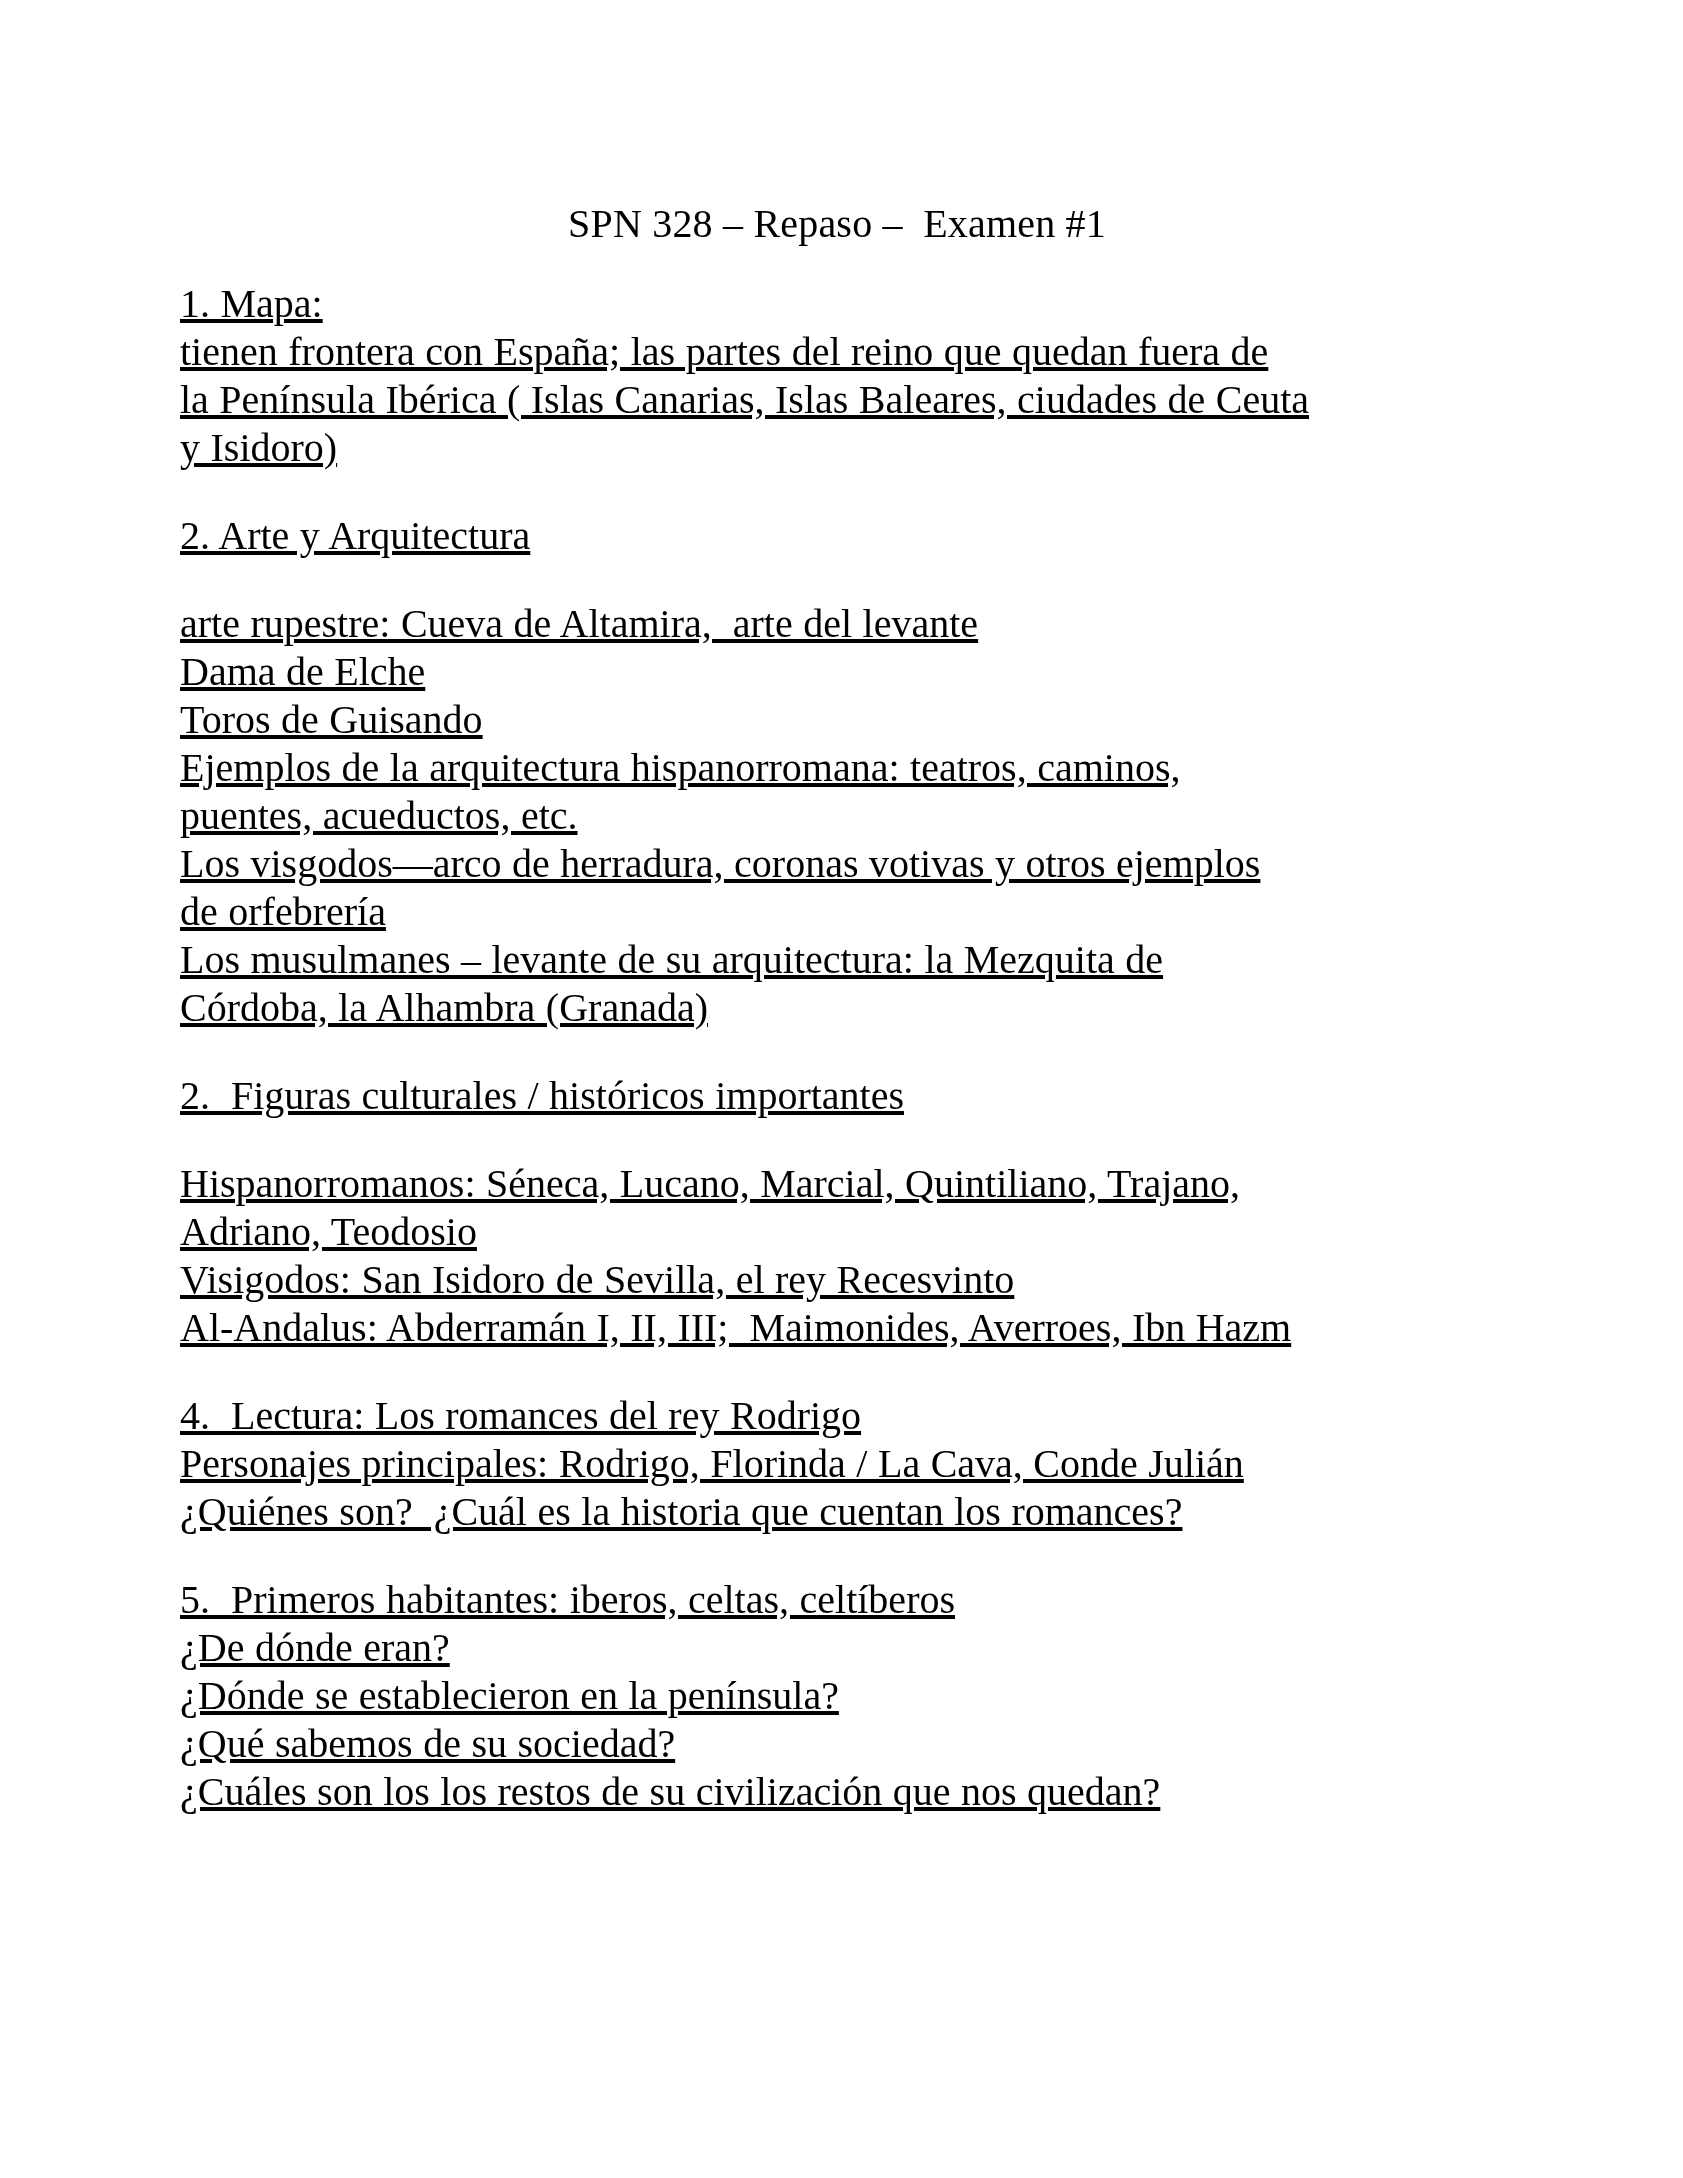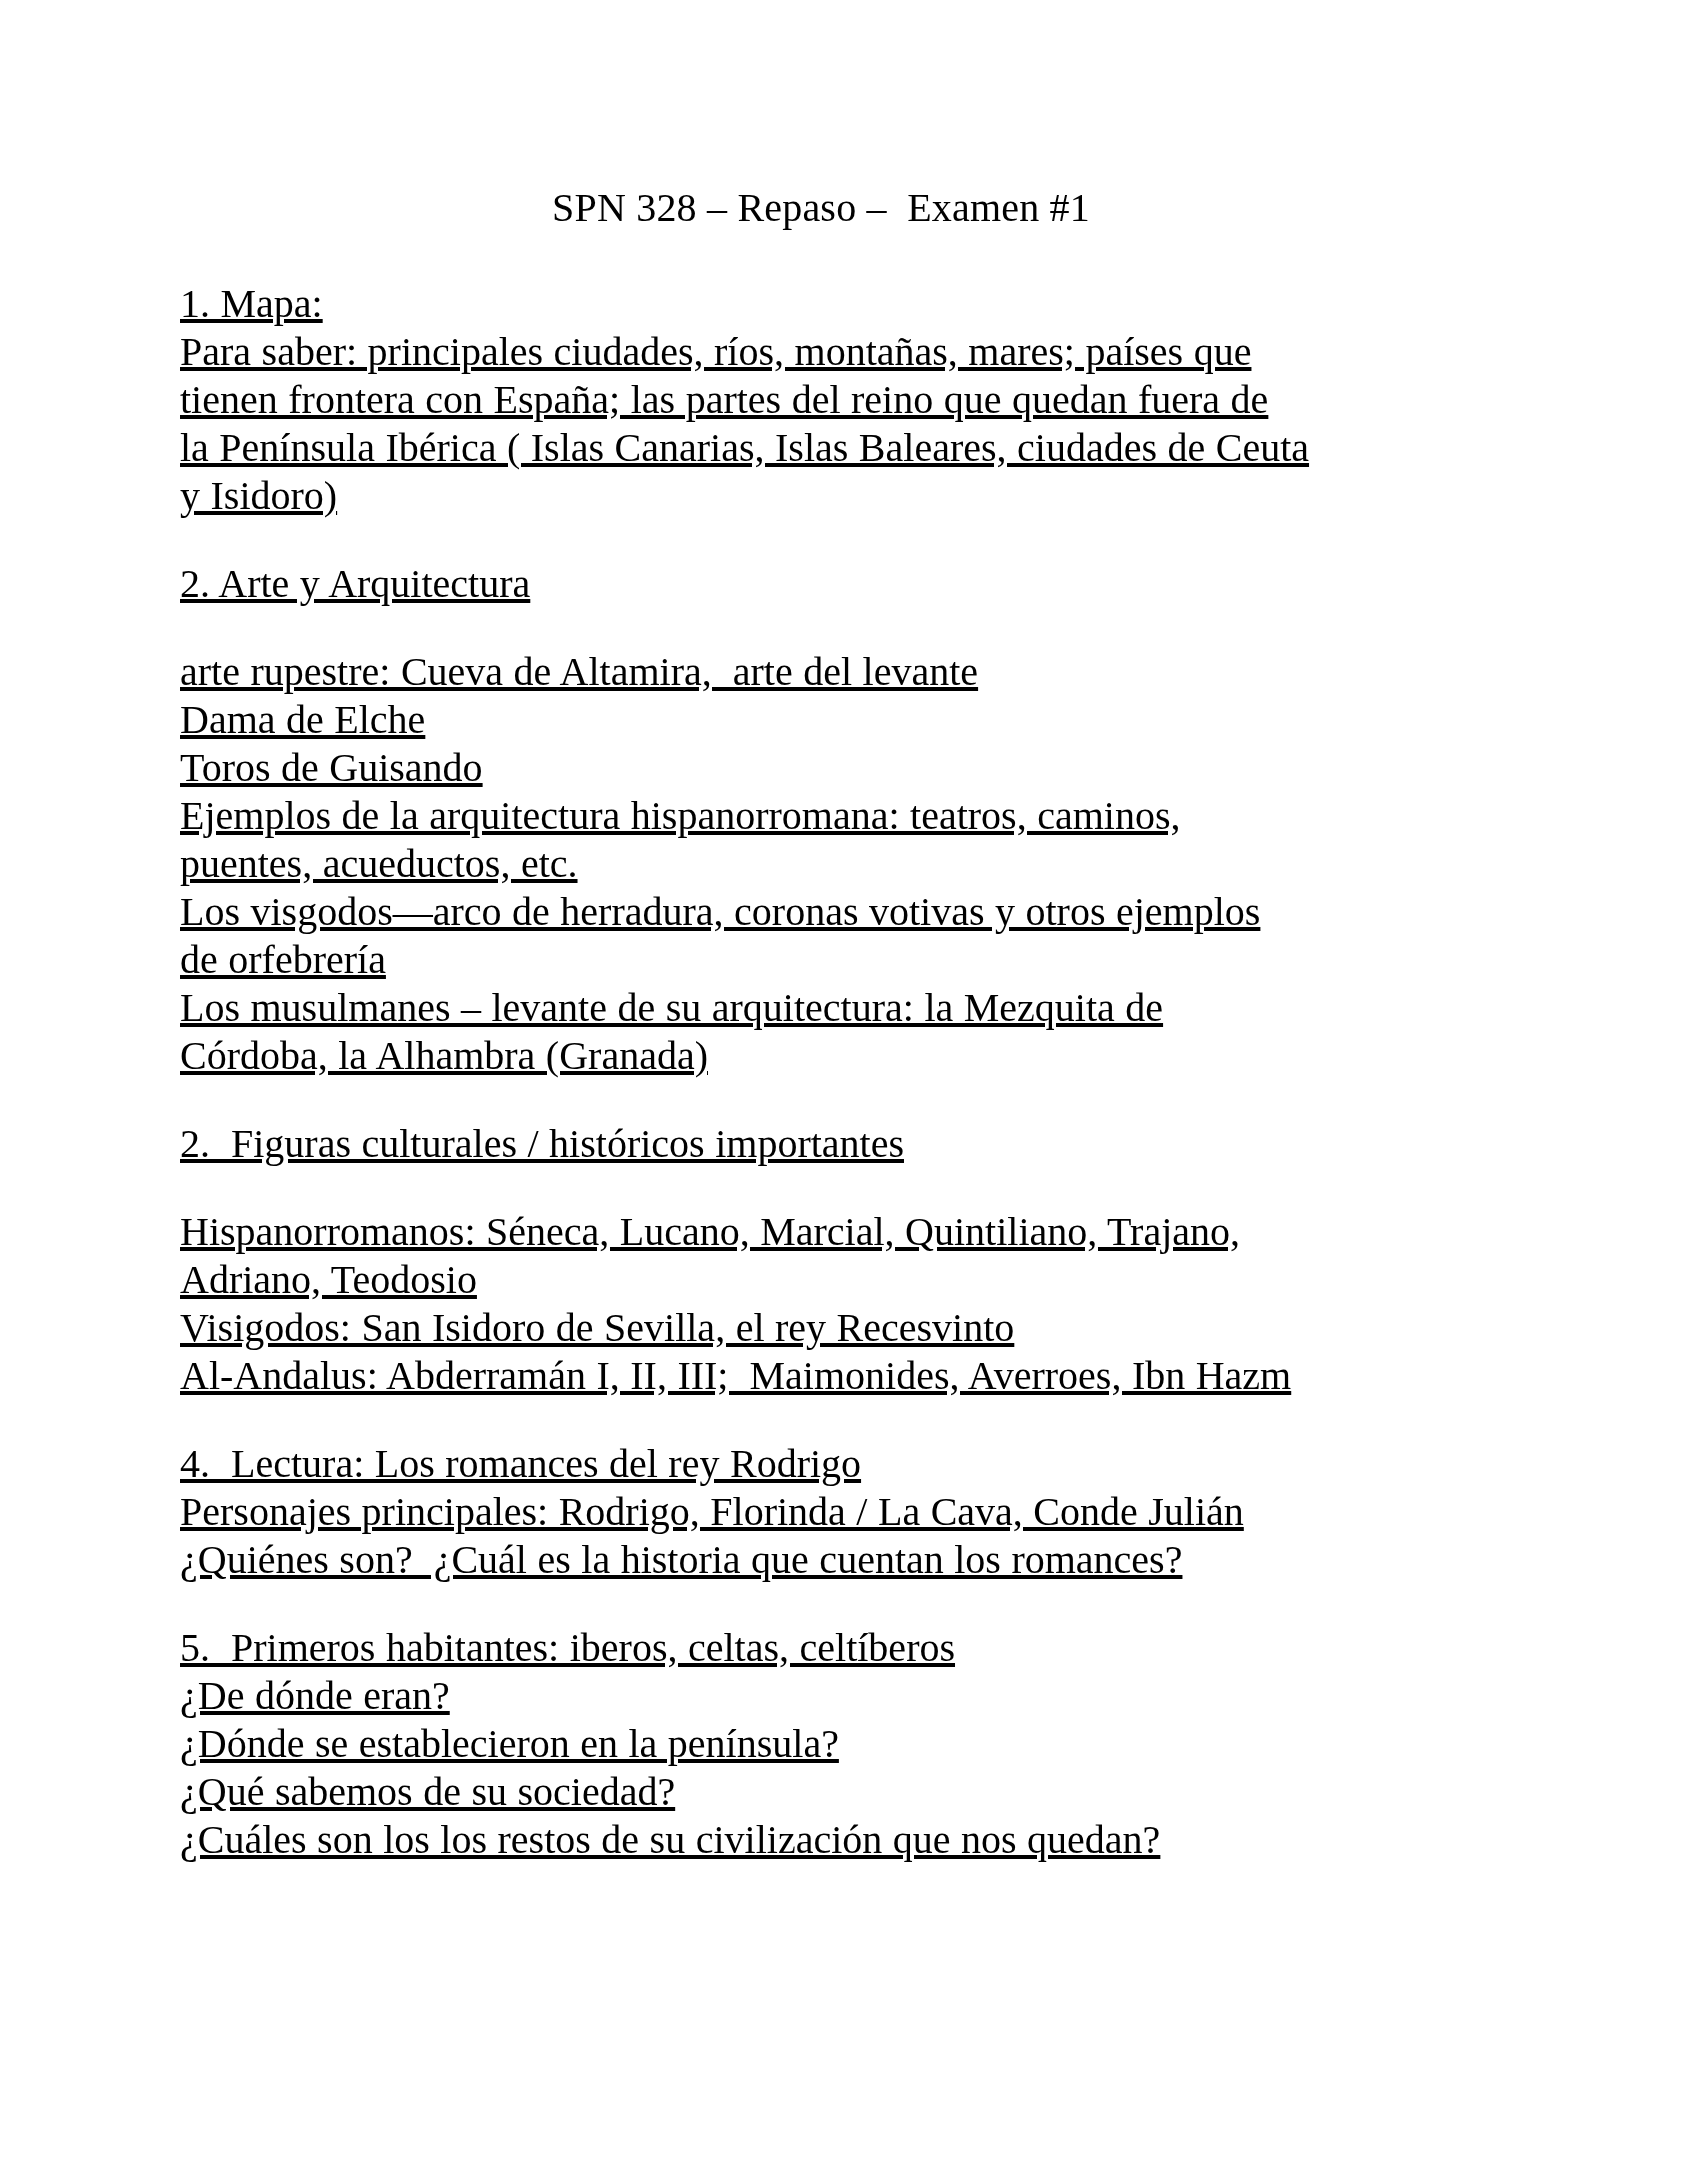--- a/index.html
+++ b/index.html
@@ -25,21 +25,21 @@
     position: absolute;
     left: 176px;
     top: 0;
     width: 1337px;
   }
   .doc-title {
     text-align: left;
     font-size: 40px;
     line-height: 1.0;
     letter-spacing: 0.2px;
-    margin: 0;
+    margin: 16px;
     padding: 0;
     position: absolute;
     left: 0;
     top: 188px;
     width: 1168px;
   }
   .doc-title .title-inner {
     display: inline-block;
     margin-left: 376px;
     white-space: pre;
@@ -71,21 +71,20 @@
   <div class="sheet">
 
     <div class="doc-title">
       <span class="title-inner">SPN 328 – Repaso –  Examen #1</span>
     </div>
 
     <div class="body">
 
       <div class="block">
         <p class="line">1. Mapa:</p>
-        <p class="line">Para saber: principales ciudades, ríos, montañas, mares; países que</p>
         <p class="line">tienen frontera con España; las partes del reino que quedan fuera de</p>
         <p class="line">la Península Ibérica ( Islas Canarias, Islas Baleares, ciudades de Ceuta</p>
         <p class="line">y Isidoro)</p>
       </div>
 
       <div class="block">
         <p class="line">2. Arte y Arquitectura</p>
       </div>
 
       <div class="block">

